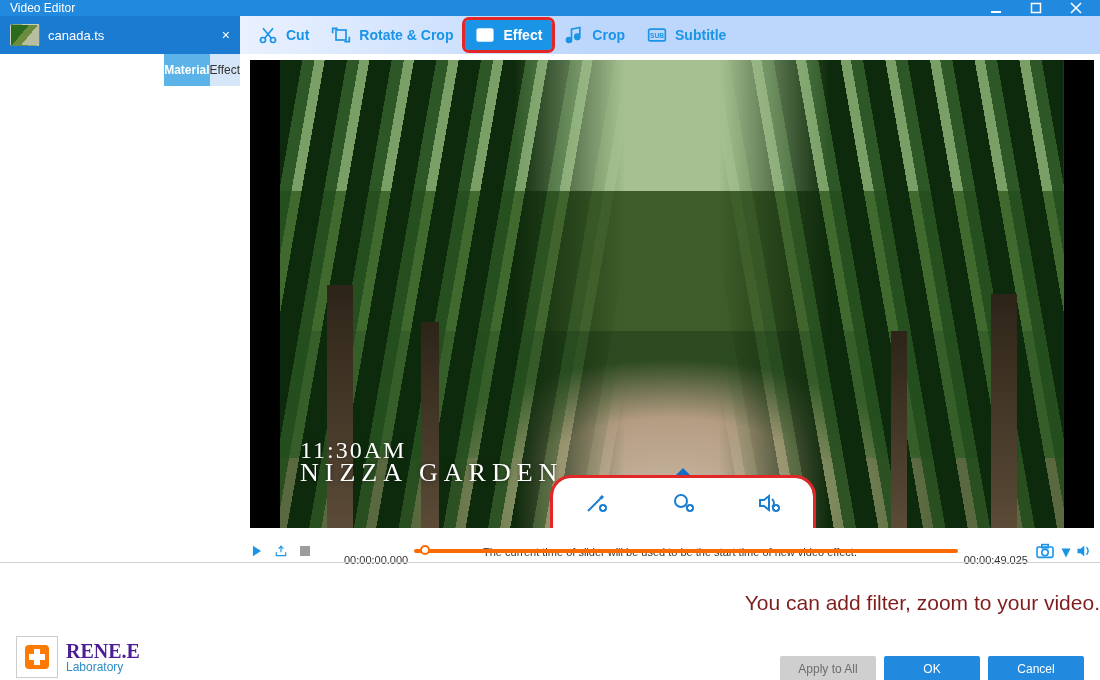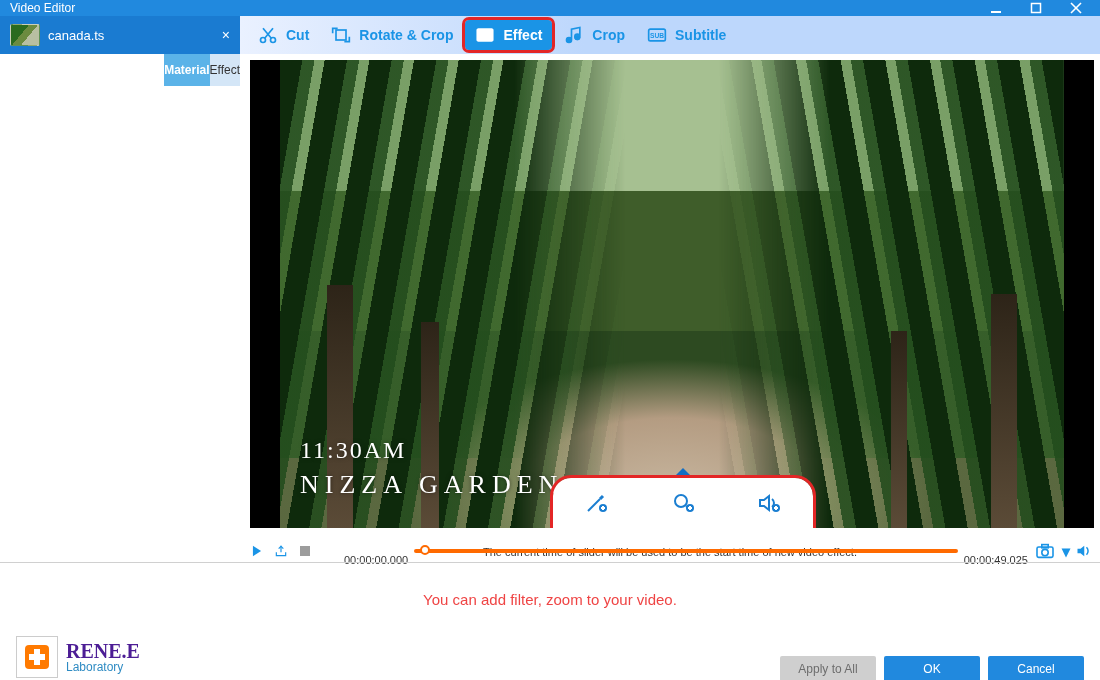--- a/index.html
+++ b/index.html
@@ -103,21 +103,21 @@
   }
   .trees-right{right:0; left:auto; transform:scaleX(-1);}
   .trunk{
     position:absolute; bottom:0; width:26px; background:linear-gradient(#2d2418,#5b4b37);
   }
   .video-frame .ts{
     position:absolute; left:20px; bottom:64px; color:#fff; font-family:Georgia,serif; font-size:24px;
     letter-spacing:2px; text-shadow:0 0 4px rgba(0,0,0,.5);
   }
   .video-frame .cap{
-    position:absolute; left:20px; bottom:28px; color:#fff; font-family:Georgia,serif; font-size:26px;
+    position:absolute; left:20px; bottom:40px; color:#fff; font-family:Georgia,serif; font-size:26px;
     letter-spacing:6px; text-shadow:0 0 4px rgba(0,0,0,.5);
   }
 
   
   .fx-bar{
     position:absolute; left:38%; bottom:0; transform:translateX(-18px);
     width:260px; height:50px; background:#fff;
     border-radius:18px 18px 0 0;
     display:flex; align-items:center; justify-content:space-around;
     outline:3px solid #e32626; outline-offset:0;
@@ -141,21 +141,21 @@
     position:absolute; left:6px; top:-4px; width:10px;height:10px; border-radius:50%;
     background:#fff; border:2px solid var(--orange);
   }
   .sider-hint{position:absolute; bottom:4px; font-size:11px; color:#333; left:50%; transform:translateX(-50%); white-space:nowrap;}
 
   
   .footer{
     height:134px; border-top:1px solid #d0d0d0; position:relative;
   }
   .footer .hint{
-    position:absolute; width:100%; top:28px; text-align:center; font-size:15px; color:#ef4444;
+    position:absolute; width:100%; top:28px; text-align:right; font-size:21px; color:#7f1d1d;
   }
   .brand{
     position:absolute; left:16px; bottom:18px; display:flex; align-items:center; gap:8px;
   }
   .brand .logo{
     width:42px;height:42px;background:#fff;border:1px solid #ccc;display:flex;align-items:center;justify-content:center;
   }
   .brand .logo svg{display:block;}
   .brand .txt{line-height:1;}
   .brand .txt .t1{color:#4c1d95;font-weight:800;font-size:20px;font-family:"Comic Sans MS",cursive;}

